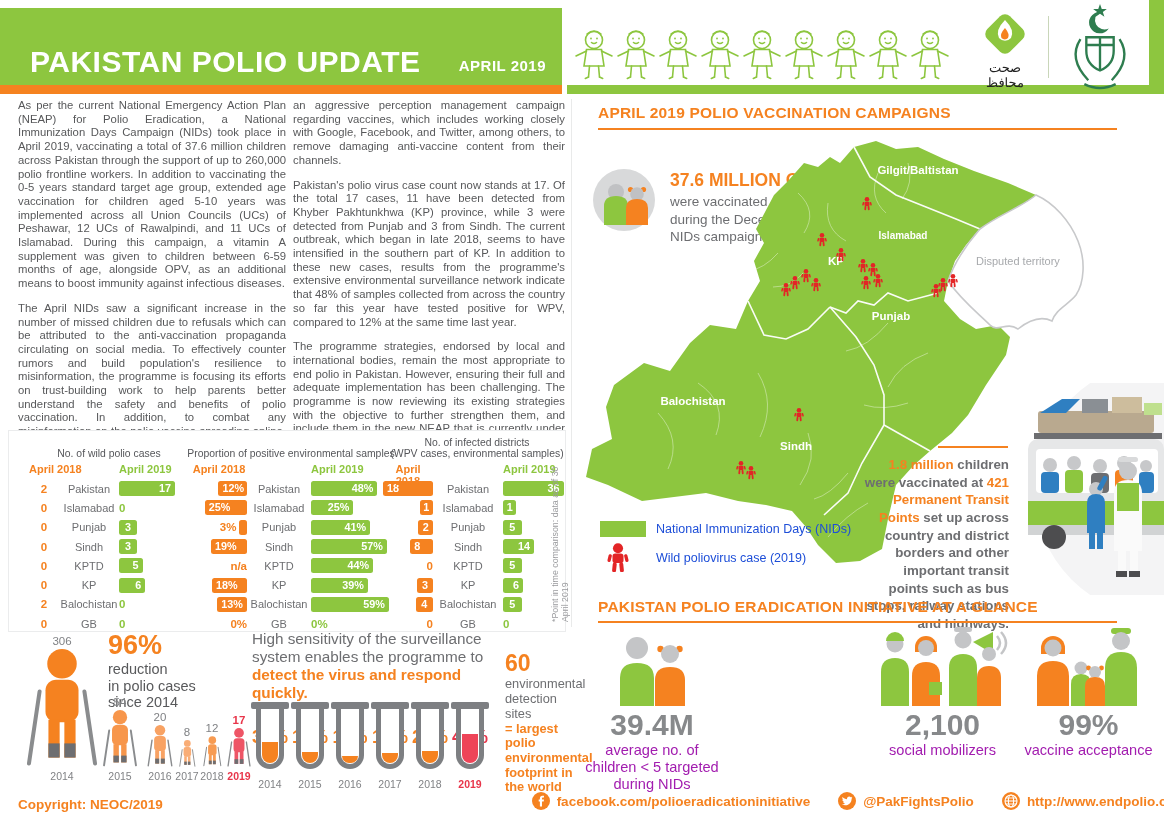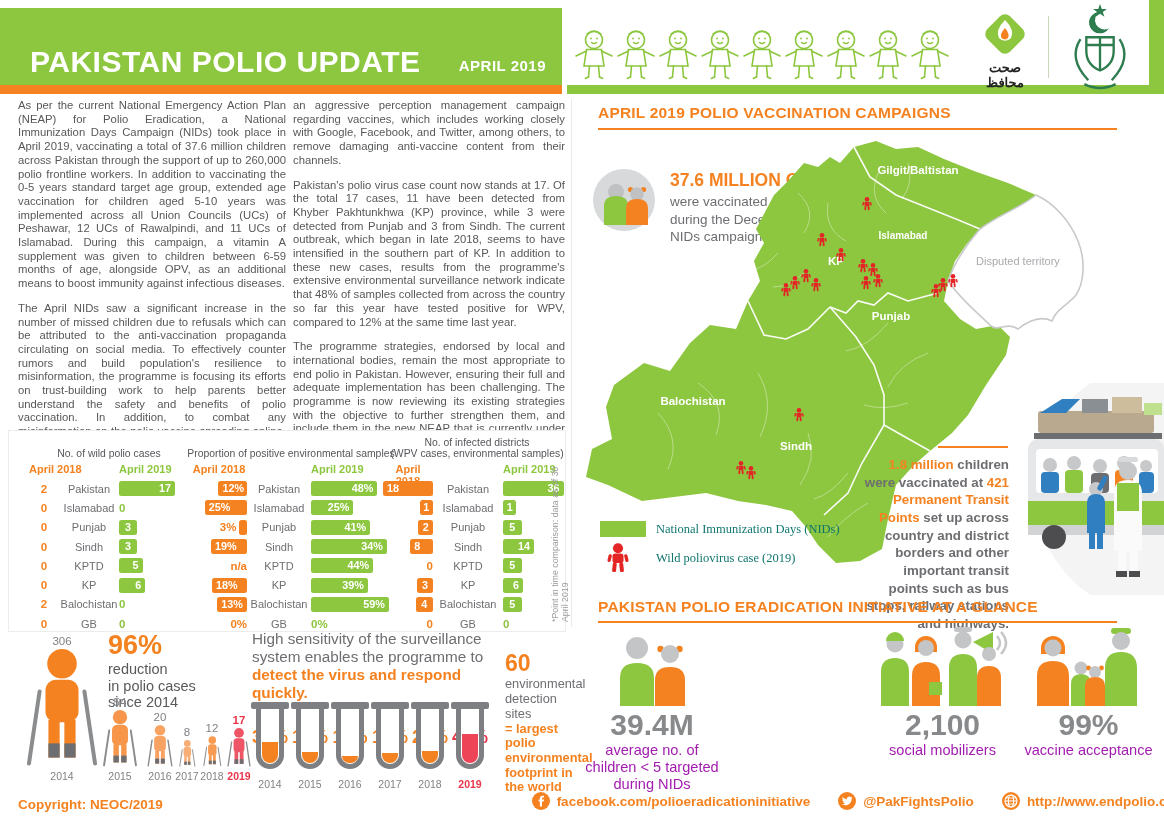--- a/index.html
+++ b/index.html
@@ -10,39 +10,39 @@
   
   .banner{position:absolute;left:0;top:8px;width:562px;height:77px;background:#8dc63f;}
   .banner h1{position:absolute;left:30px;bottom:6px;margin:0;color:#fff;font-size:30px;
              font-weight:800;letter-spacing:.5px;}
   .edition{position:absolute;right:16px;bottom:11px;color:#fff;font-size:15px;font-weight:700;letter-spacing:.5px;}
   .orange-strip{position:absolute;left:0;top:85px;width:562px;height:9px;background:#f58220;}
   .green-strip{position:absolute;left:567px;top:85px;right:0;height:9px;background:#8dc63f;}
   .green-vbar{position:absolute;right:0;top:0;width:15px;height:94px;background:#8dc63f;}
   .doodles{position:absolute;left:572px;top:8px;width:382px;height:76px;}
   .health-logo{position:absolute;left:972px;top:10px;width:66px;text-align:center;}
-  .health-logo .caption{font-size:13px;font-weight:700;color:#222;margin-top:2px;}
+  .health-logo .caption{font-size:13px;font-weight:400;color:#222;margin-top:2px;}
   .logo-divider{position:absolute;left:1048px;top:16px;width:1px;height:62px;background:#c9d6b9;}
   .emblem{position:absolute;left:1058px;top:4px;width:84px;height:86px;}
 
   
   .col{position:absolute;top:99px;font-size:11.3px;line-height:13.7px;text-align:justify;color:#57585a;}
   .col p{margin:0 0 11px 0;}
   .col1{left:18px;width:268px;}
   .col2{left:293px;width:272px;}
   .vsep{position:absolute;left:571px;top:99px;width:1px;height:528px;background:#e9eaea;}
 
   
   .sec-heading{position:absolute;font-size:15.5px;font-weight:800;color:#f58220;letter-spacing:.2px;}
   .sec-rule{position:absolute;height:2px;background:#f58220;}
   .stat-value{position:absolute;left:670px;top:170px;font-size:17.5px;font-weight:800;color:#f58220;}
   .stat-caption{position:absolute;left:670px;top:193px;font-size:13.5px;line-height:1.3;color:#6d6e71;white-space:pre-line;}
   .map{position:absolute;left:578px;top:133px;width:525px;height:442px;}
   .legend-swatch{position:absolute;left:600px;top:521px;width:46px;height:16px;background:#8dc63f;}
-  .legend-label{position:absolute;font-size:12.5px;color:#0f766e;font-family:Liberation Serif, serif;}
+  .legend-label{position:absolute;font-size:12.5px;color:#1d4ed8;}
   .legend-wpv-icon{position:absolute;left:607px;top:543px;}
 
   .transit-heading{position:absolute;left:872px;top:371px;width:136px;text-align:right;
       font-size:21px;font-weight:800;color:#f58220;line-height:1.05;white-space:pre-line;}
   .transit-rule{position:absolute;left:938px;top:446px;width:70px;height:2px;background:#f58220;}
   .transit-body{position:absolute;left:864px;top:456px;width:145px;text-align:right;
       font-size:13.3px;line-height:1.33;color:#6d6e71;font-weight:600;}
   .transit-body .strong{color:#f58220;font-weight:800;}
   .bus{position:absolute;left:1012px;top:383px;width:152px;height:212px;}
 
@@ -450,21 +450,21 @@
             <div class="tcell g c2019">
               <span class="bar" style="width: 59.05px;">41%</span>
             </div>
           </div>
           <div class="trow">
             <div class="tcell o c2018">
               <span class="bar" style="width: 35.95px;">19%</span>
             </div>
             <div class="creg">Sindh</div>
             <div class="tcell g c2019">
-              <span class="bar" style="width: 75.85px;">34%</span>
+              <span class="bar" style="width: 75.85px;">57%</span>
             </div>
           </div>
           <div class="trow">
             <div class="tcell o c2018">
               <span class="plain">n/a</span>
             </div>
             <div class="creg">KPTD</div>
             <div class="tcell g c2019">
               <span class="bar" style="width: 62.2px;">44%</span>
             </div>

